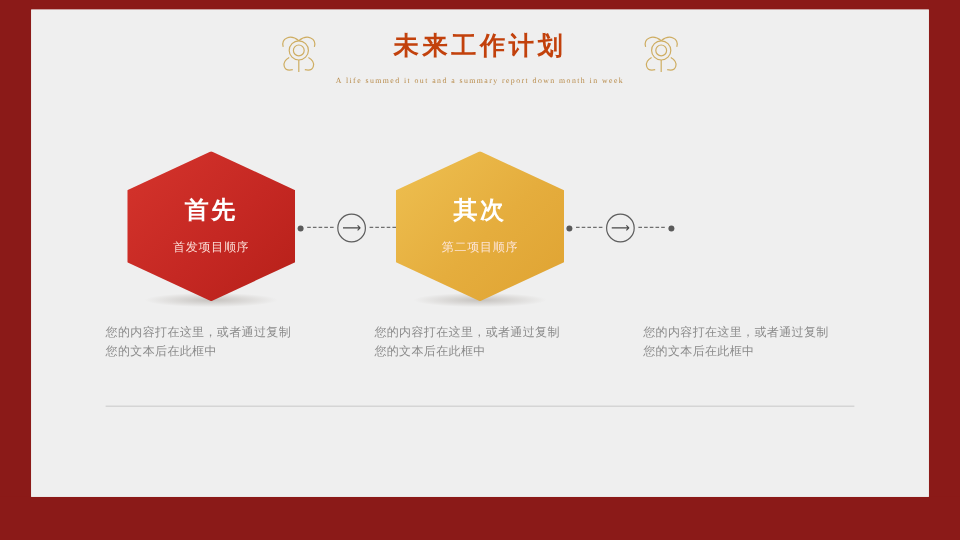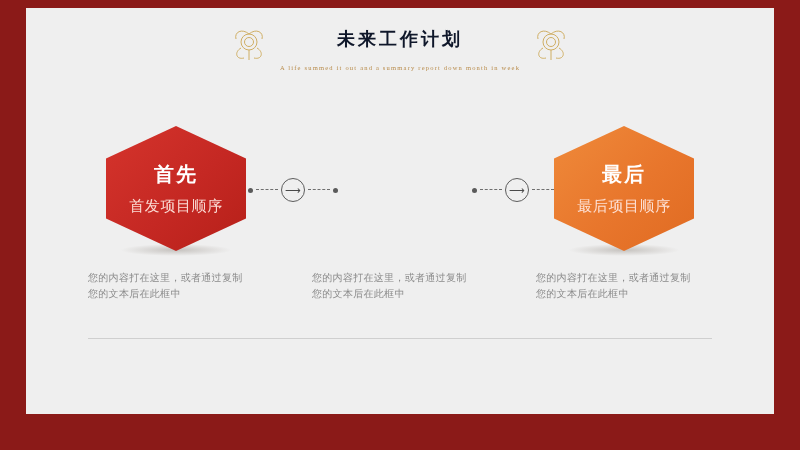--- a/index.html
+++ b/index.html
@@ -54,22 +54,22 @@
   }
 
   
   .header {
     position: absolute;
     left: 0; top: 14px;
     width: 748px;
     text-align: center;
   }
   .title {
-    font-size: 18px;
-    color: #0f172a;
+    font-size: 21px;
+    color: #c2410c;
     letter-spacing: 3px;
     font-weight: bold;
     line-height: 34px;
   }
   .subtitle {
     margin-top: 7px;
     font-size: 6.5px;
     color: #b88b4a;
     letter-spacing: 1.2px;
     line-height: 10px;
@@ -122,21 +122,21 @@
   .hex-title {
     color: #ffffff;
     font-size: 20px;
     font-weight: bold;
     letter-spacing: 2px;
     line-height: 24px;
   }
   .hex-sub {
     margin-top: 11px;
     color: #ffe9e2;
-    font-size: 15px;
+    font-size: 10px;
     letter-spacing: 0.6px;
     opacity: 0.93;
   }
   .hex-shadow {
     position: absolute;
     left: 14px;
     top: 118px;
     width: 112px;
     height: 12px;
     background: radial-gradient(ellipse at center, rgba(120,110,100,0.35) 0%, rgba(120,110,100,0.0) 70%);
@@ -270,36 +270,36 @@
       </div>
 
       <div class="connector c1">
         <span class="dot"></span>
         <span class="dashline"></span>
         <span class="circle-arrow">⟶</span>
         <span class="dashline"></span>
         <span class="dot"></span>
       </div>
 
+      <div class="hex-wrap n2">
+        <div class="hex-shadow"></div>
+        <div class="hex yellow">
+          <div class="hex-title">其次</div>
+          <div class="hex-sub">第二项目顺序</div>
+        </div>
+      </div>
 
       <div class="connector c2">
         <span class="dot"></span>
         <span class="dashline"></span>
         <span class="circle-arrow">⟶</span>
         <span class="dashline"></span>
         <span class="dot"></span>
       </div>
 
-      <div class="hex-wrap n3">
-        <div class="hex-shadow"></div>
-        <div class="hex orange">
-          <div class="hex-title">最后</div>
-          <div class="hex-sub">最后项目顺序</div>
-        </div>
-      </div>
 
     </div>
 
     <div class="desc-row">
       <div class="desc d1">您的内容打在这里，或者通过复制您的文本后在此框中</div>
       <div class="desc d2">您的内容打在这里，或者通过复制您的文本后在此框中</div>
       <div class="desc d3">您的内容打在这里，或者通过复制您的文本后在此框中</div>
     </div>
 
     <div class="divider"></div>

